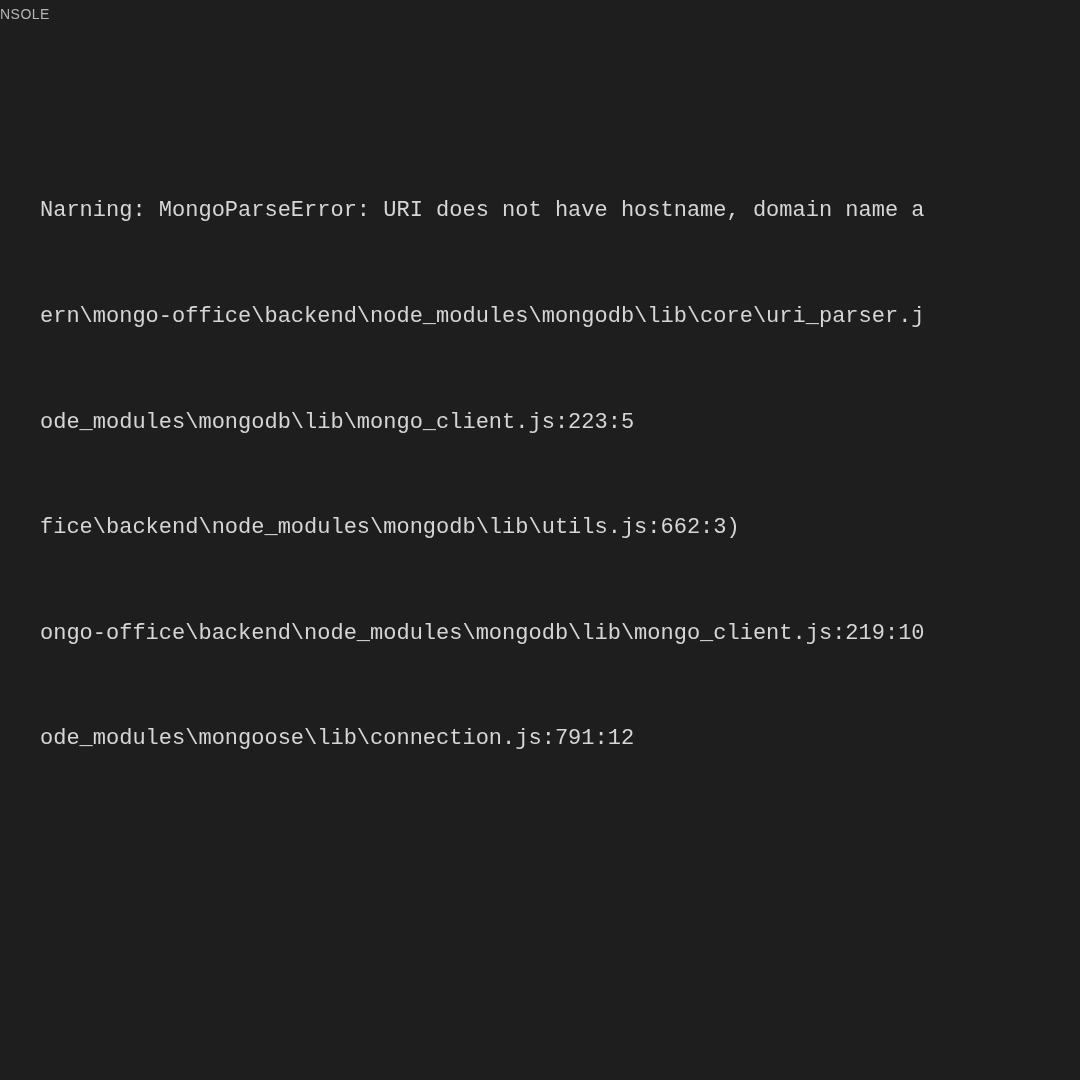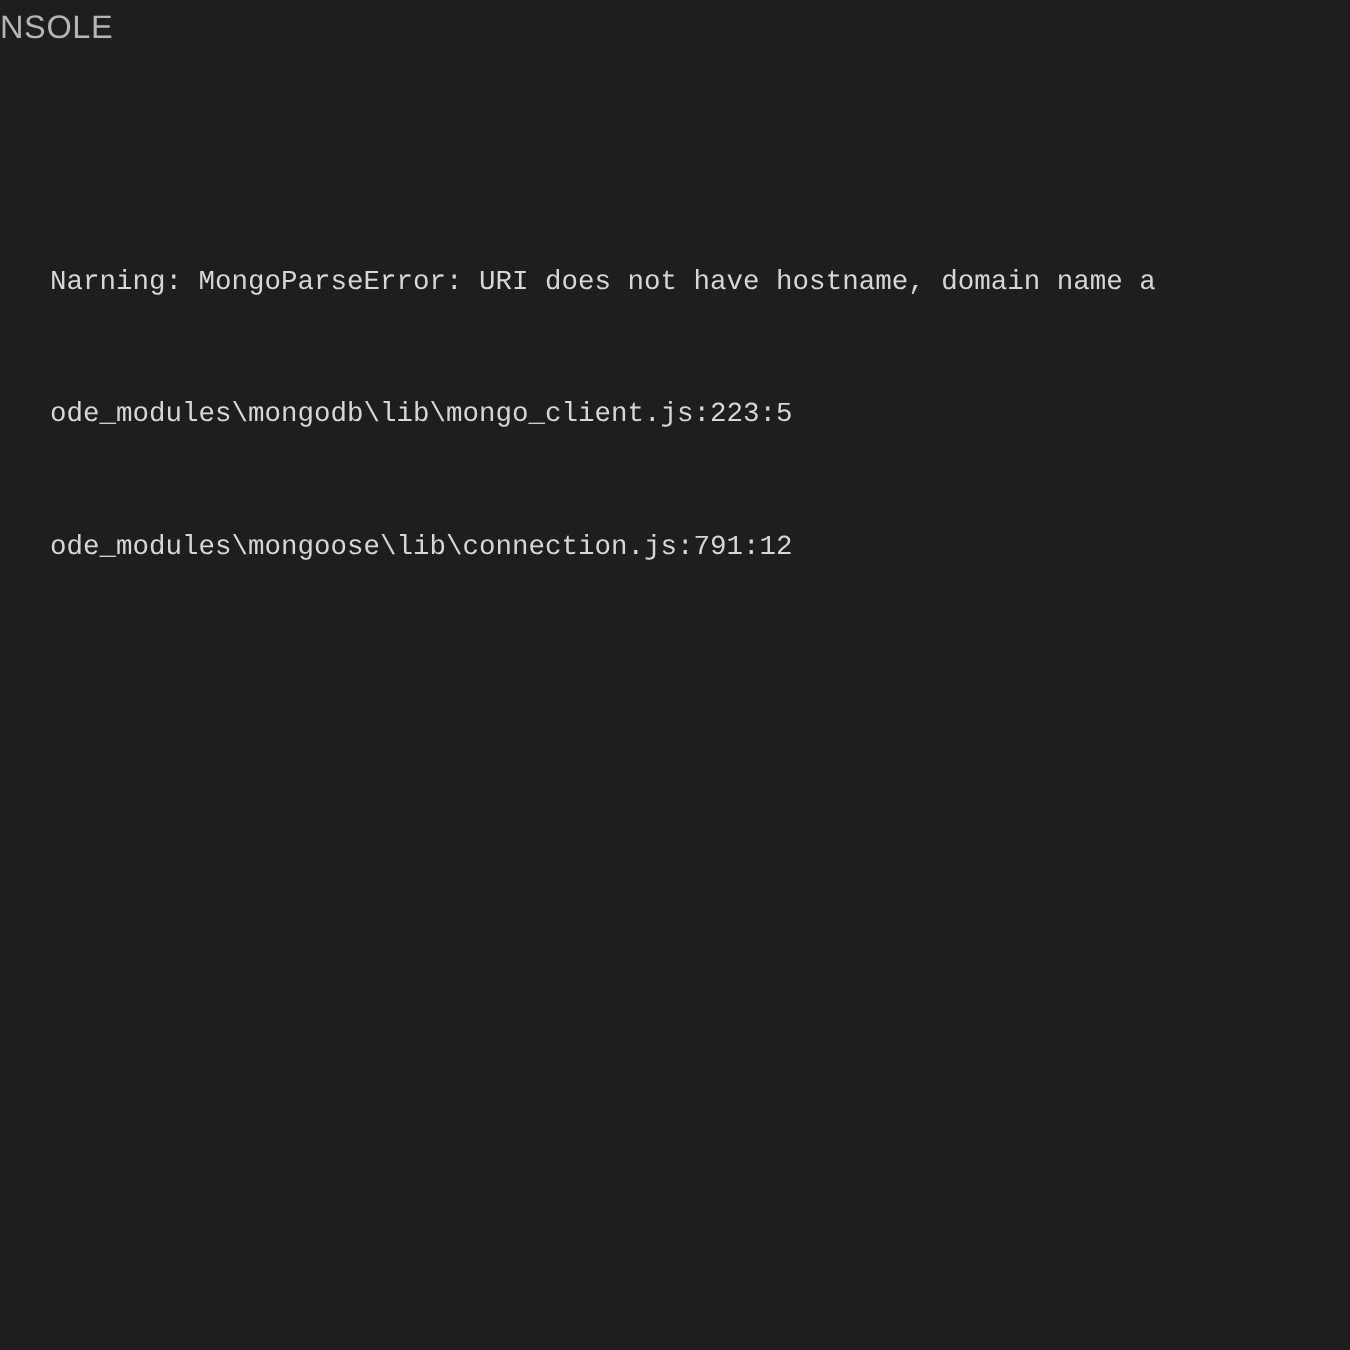--- a/index.html
+++ b/index.html
@@ -10,21 +10,21 @@
   body {
     width: 1080px;
     height: 1080px;
     background: #1e1e1e;
     font-family: Consolas, 'Courier New', monospace;
     overflow: hidden;
     color: #cccccc;
   }
   .panel-header {
     padding: 6px 0 6px 0;
-    font-size: 26px;
+    font-size: 14px;
     color: #b5b5b5;
     font-weight: 400;
     font-family: 'Segoe UI', Arial, sans-serif;
     letter-spacing: 0.5px;
   }
   .terminal-output {
     padding-top: 95px;
     font-size: 22px;
     line-height: 1.6;
     white-space: pre;
@@ -43,21 +43,24 @@
 </style>
 </head>
 <body>
 
 <div class="panel-header">
   <span>NSOLE</span>
 </div>
 
 <div class="terminal-output">
   <span class="line">Narning: MongoParseError: URI does not have hostname, domain name a</span>
+  <span class="line">ern\mongo-office\backend\node_modules\mongodb\lib\core\uri_parser.j</span>
   <span class="line">ode_modules\mongodb\lib\mongo_client.js:223:5</span>
+  <span class="line">fice\backend\node_modules\mongodb\lib\utils.js:662:3)</span>
+  <span class="line">ongo-office\backend\node_modules\mongodb\lib\mongo_client.js:219:10</span>
   <span class="line">ode_modules\mongoose\lib\connection.js:791:12</span>
   <span class="blank"></span>
   
   
   
   
   
   
   
   

